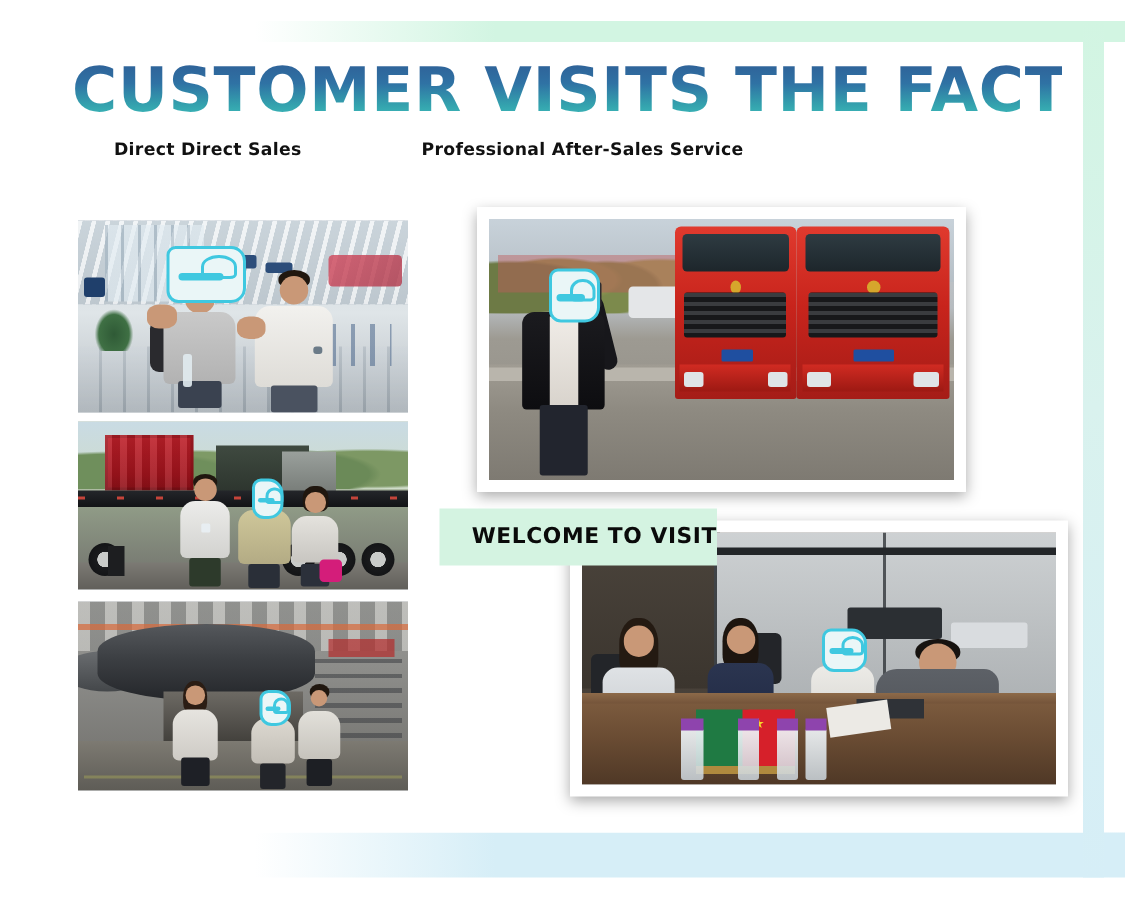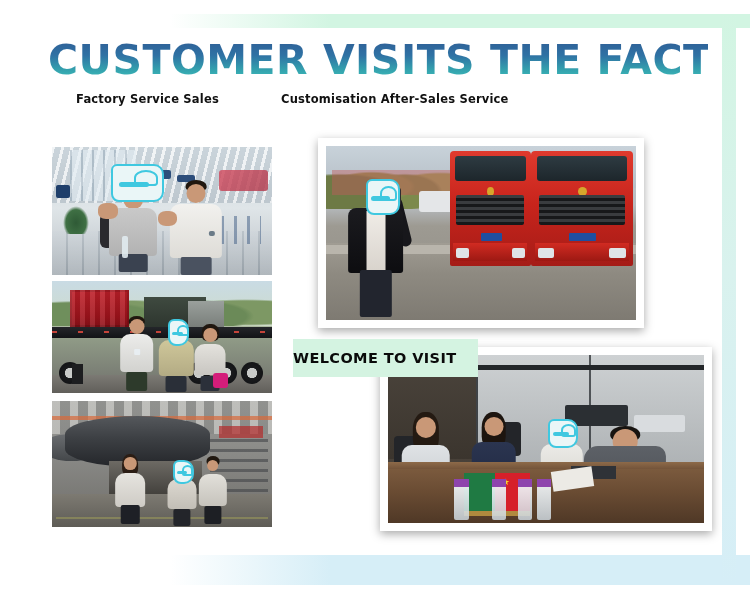--- a/index.html
+++ b/index.html
@@ -122,21 +122,21 @@
   .p-meeting { left: 380px; top: 347px; width: 332px; height: 184px; }
 
   
   .welcome-badge {
     position: absolute;
     left: 293px; top: 339px;
     width: 185px; height: 38px;
     background: #d4f3e1;
     display: flex;
     align-items: center;
-    justify-content: flex-start;
+    justify-content: flex-end;
     z-index: 30;
   }
   .welcome-badge span {
     font-family: "DejaVu Sans", sans-serif;
     font-size: 14.5px;
     font-weight: bold;
     color: #0a0a0a;
     letter-spacing: 0.4px;
     white-space: nowrap;
   }
@@ -484,22 +484,22 @@
 <div class="page">
 
   <div class="frame-band frame-top"></div>
   <div class="frame-band frame-bottom"></div>
   <div class="frame-band frame-right"></div>
   <div class="frame-inner-white"></div>
 
   <div class="header">
     <h1 class="main-title">CUSTOMER VISITS THE FACTORY</h1>
     <div class="subtitle-row">
-      <div class="subtitle sub-1">Factory Service Sales</div>
-      <div class="subtitle sub-3">Customisation After-Sales Service</div>
+      <div class="subtitle sub-1">Direct Direct Sales</div>
+      <div class="subtitle sub-3">Professional After-Sales Service</div>
     </div>
   </div>
 
   <div class="photo p-left-1">
     <div class="photo-img">
       <div class="scene s1">
         <div class="ceiling"></div>
         <div class="window-wall"></div>
         <div class="red-banner"></div>
         <div class="sign sg1"></div>

